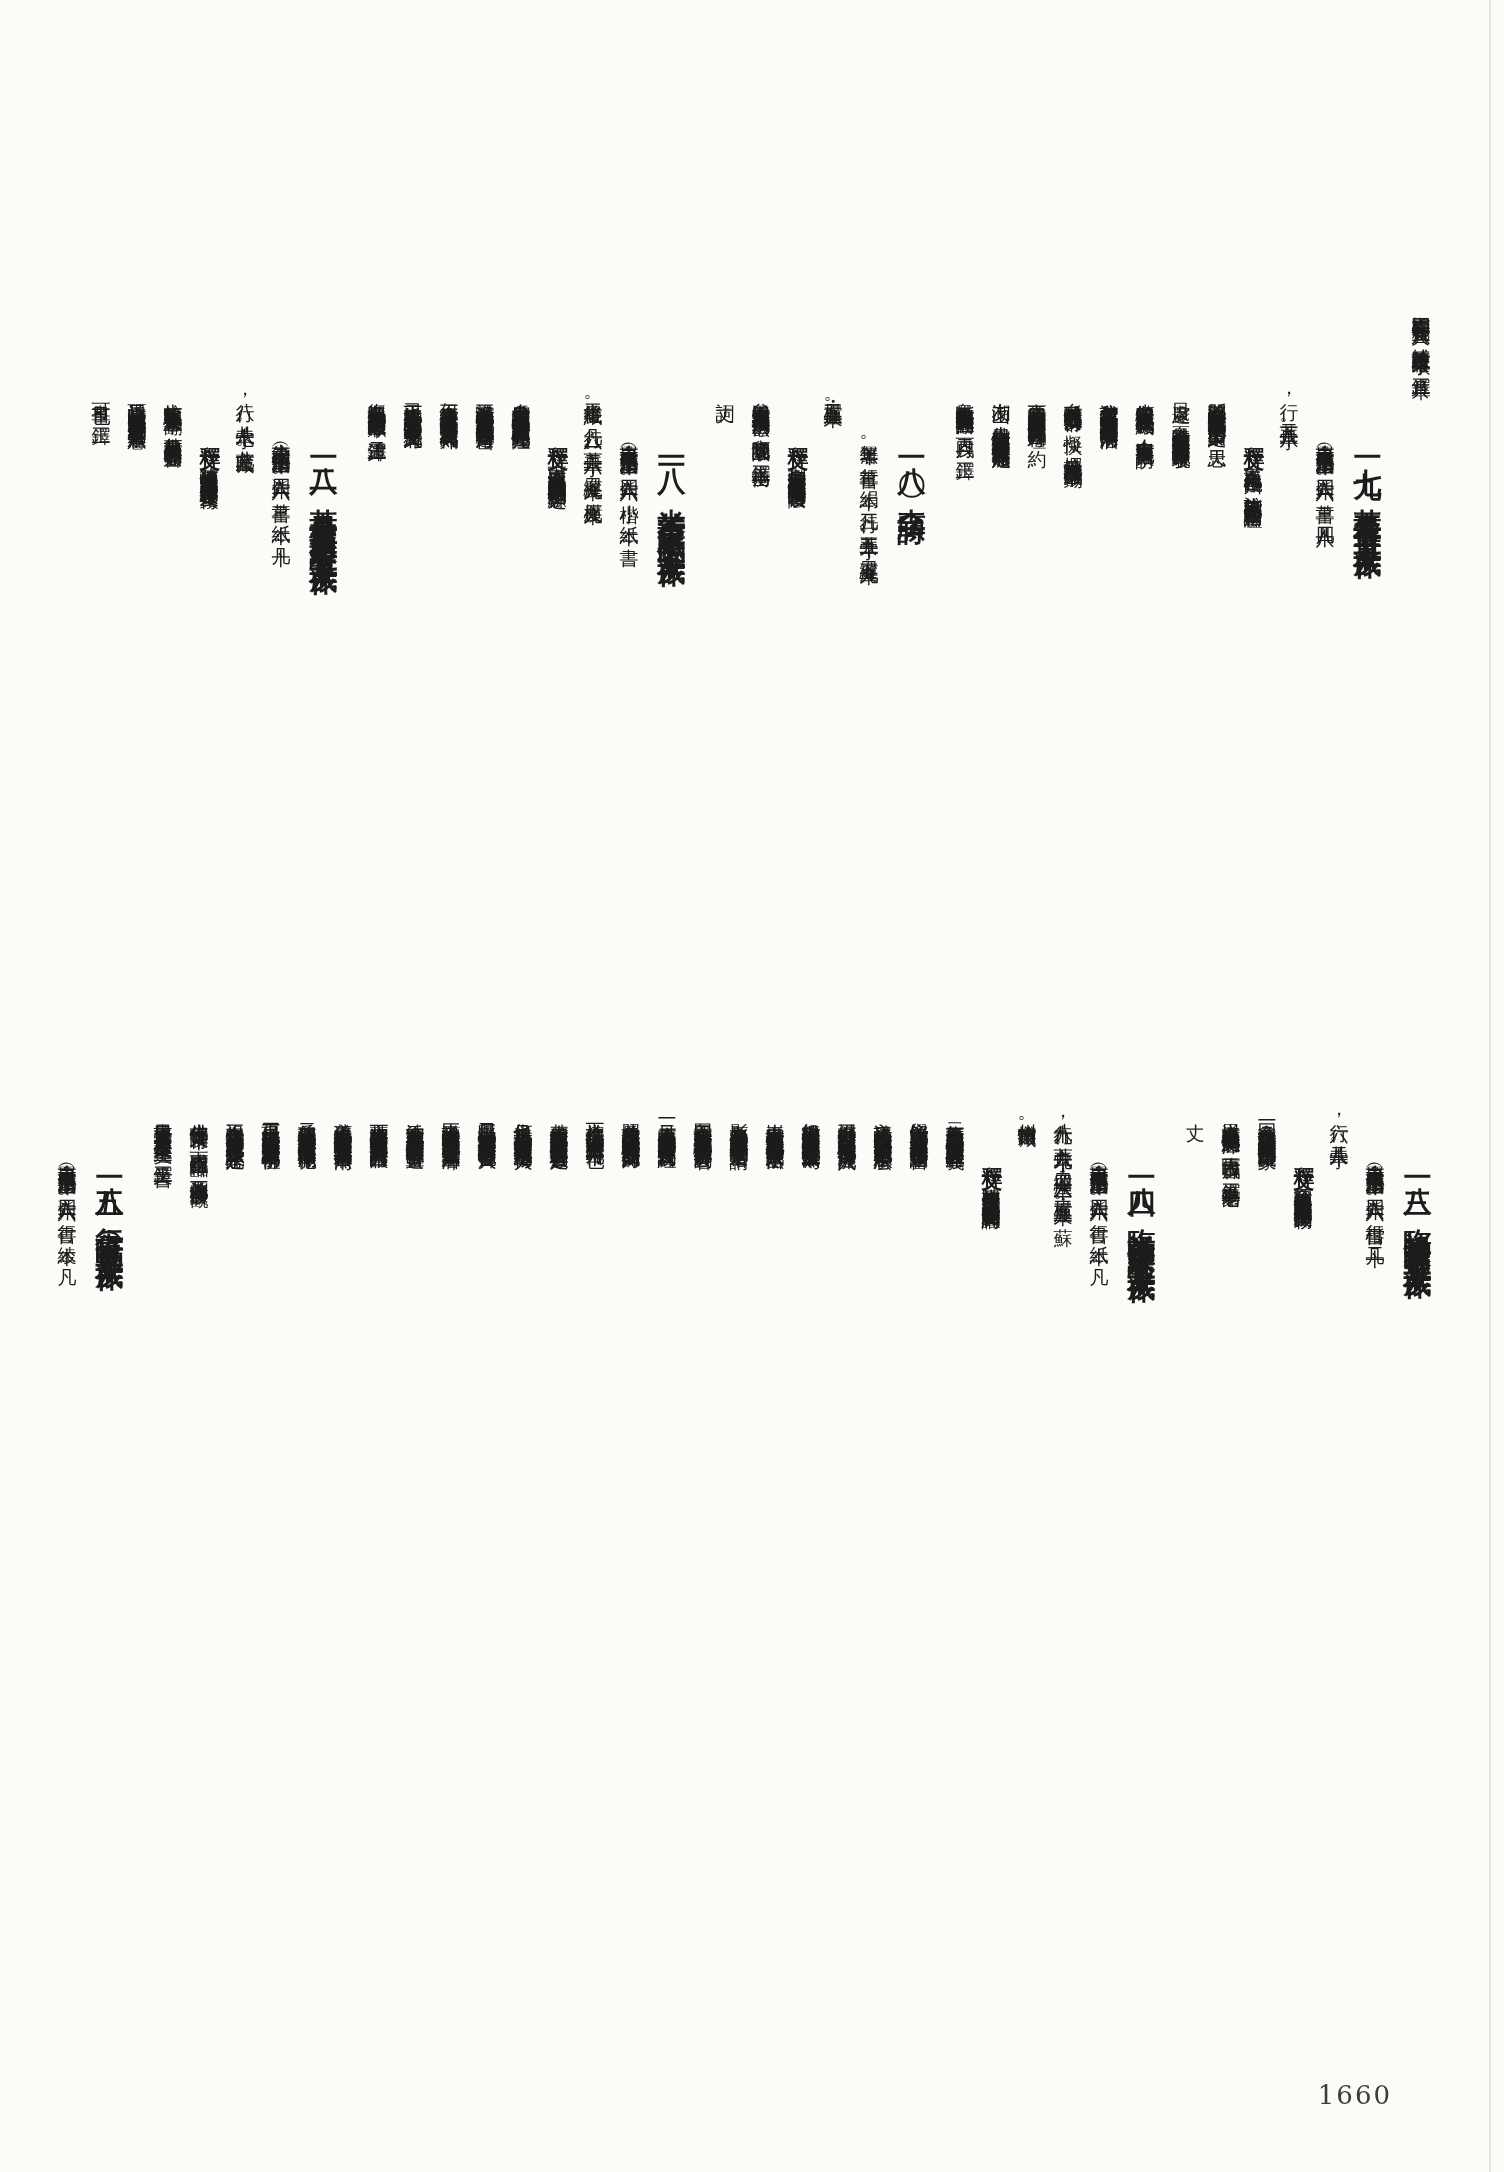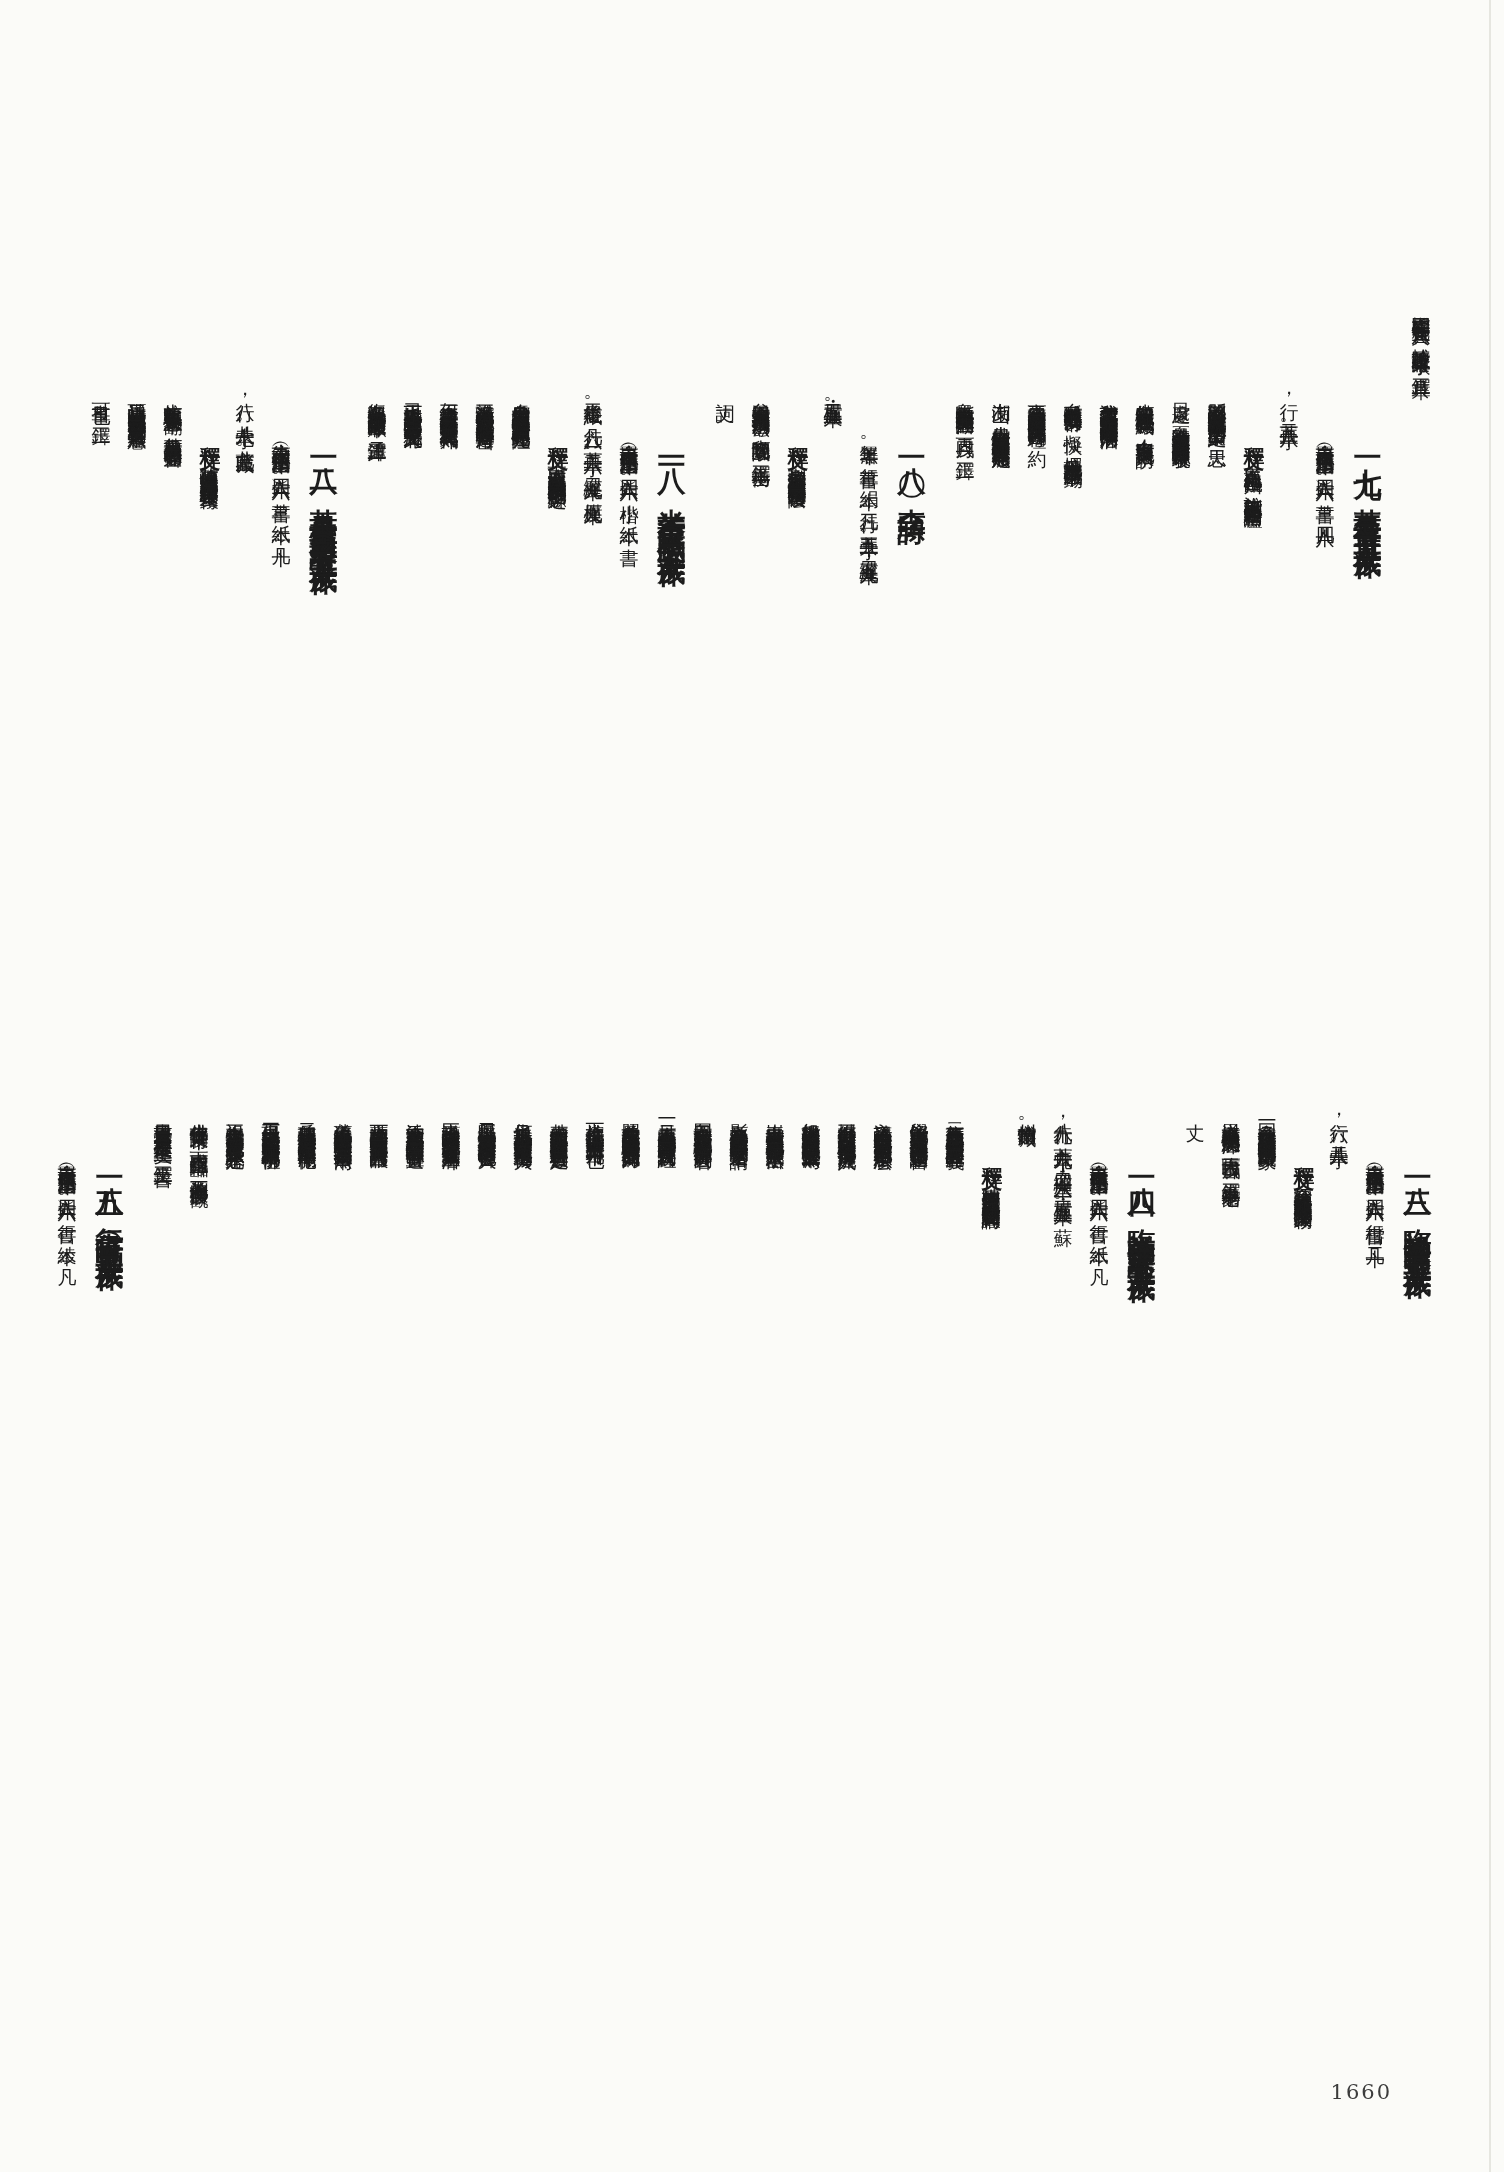--- a/index.html
+++ b/index.html
@@ -30,21 +30,21 @@
   .col.first{padding-inline-start:128px;}
   .col.title{
     padding-inline-start:140px;
     font-size:28px;font-weight:bold;
     letter-spacing:4px;line-height:46px;
   }
   .col.gap{margin-block-start:14px;}
   .lbl{font-weight:bold;font-size:21px;}
   .folio{
     position:absolute;top:2080px;right:112px;
-    font-size:21px;color:#3c3c3c;letter-spacing:2px;
+    font-size:26px;color:#3c3c3c;letter-spacing:2px;
     font-family:"DejaVu Serif","Liberation Serif",serif;
   }
 </style>
 </head>
 <body>
 
 <div class="page">
   <div class="edge-crease"></div>
   <div class="band band-top" id="band-0">
       <div class="col cont">櫟園周年親丈作六首其一　博吟壇教正落柔字可咲　王鐸具草</div>

